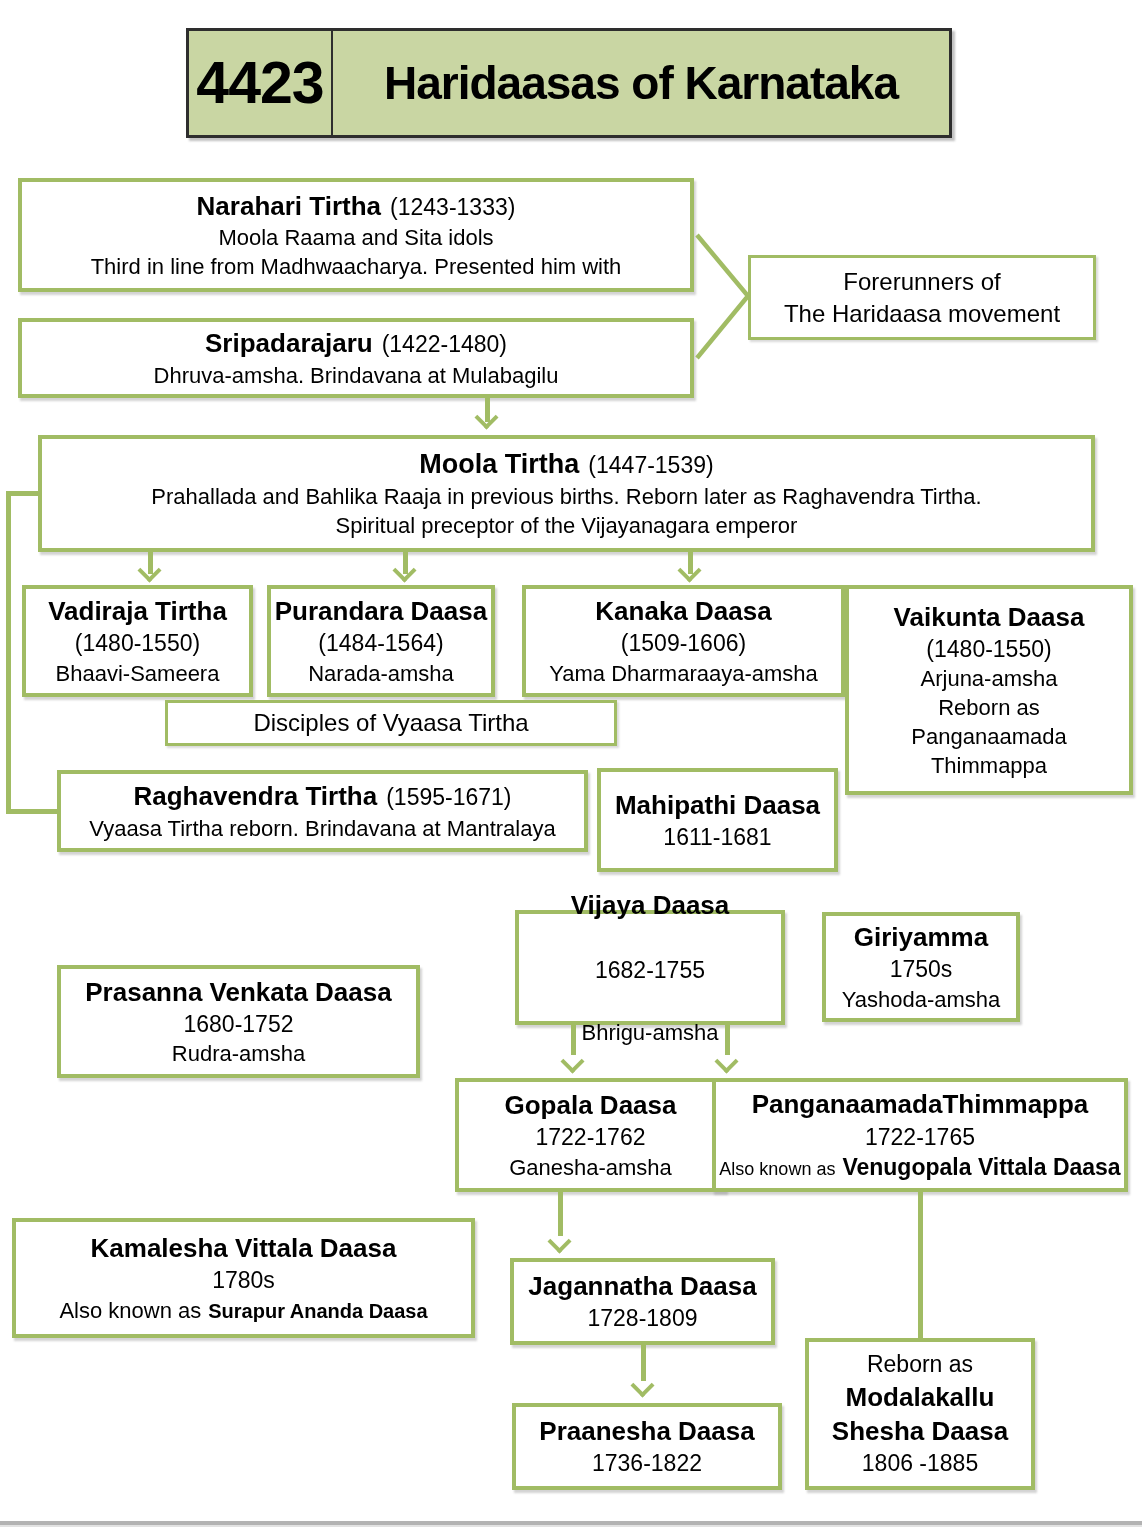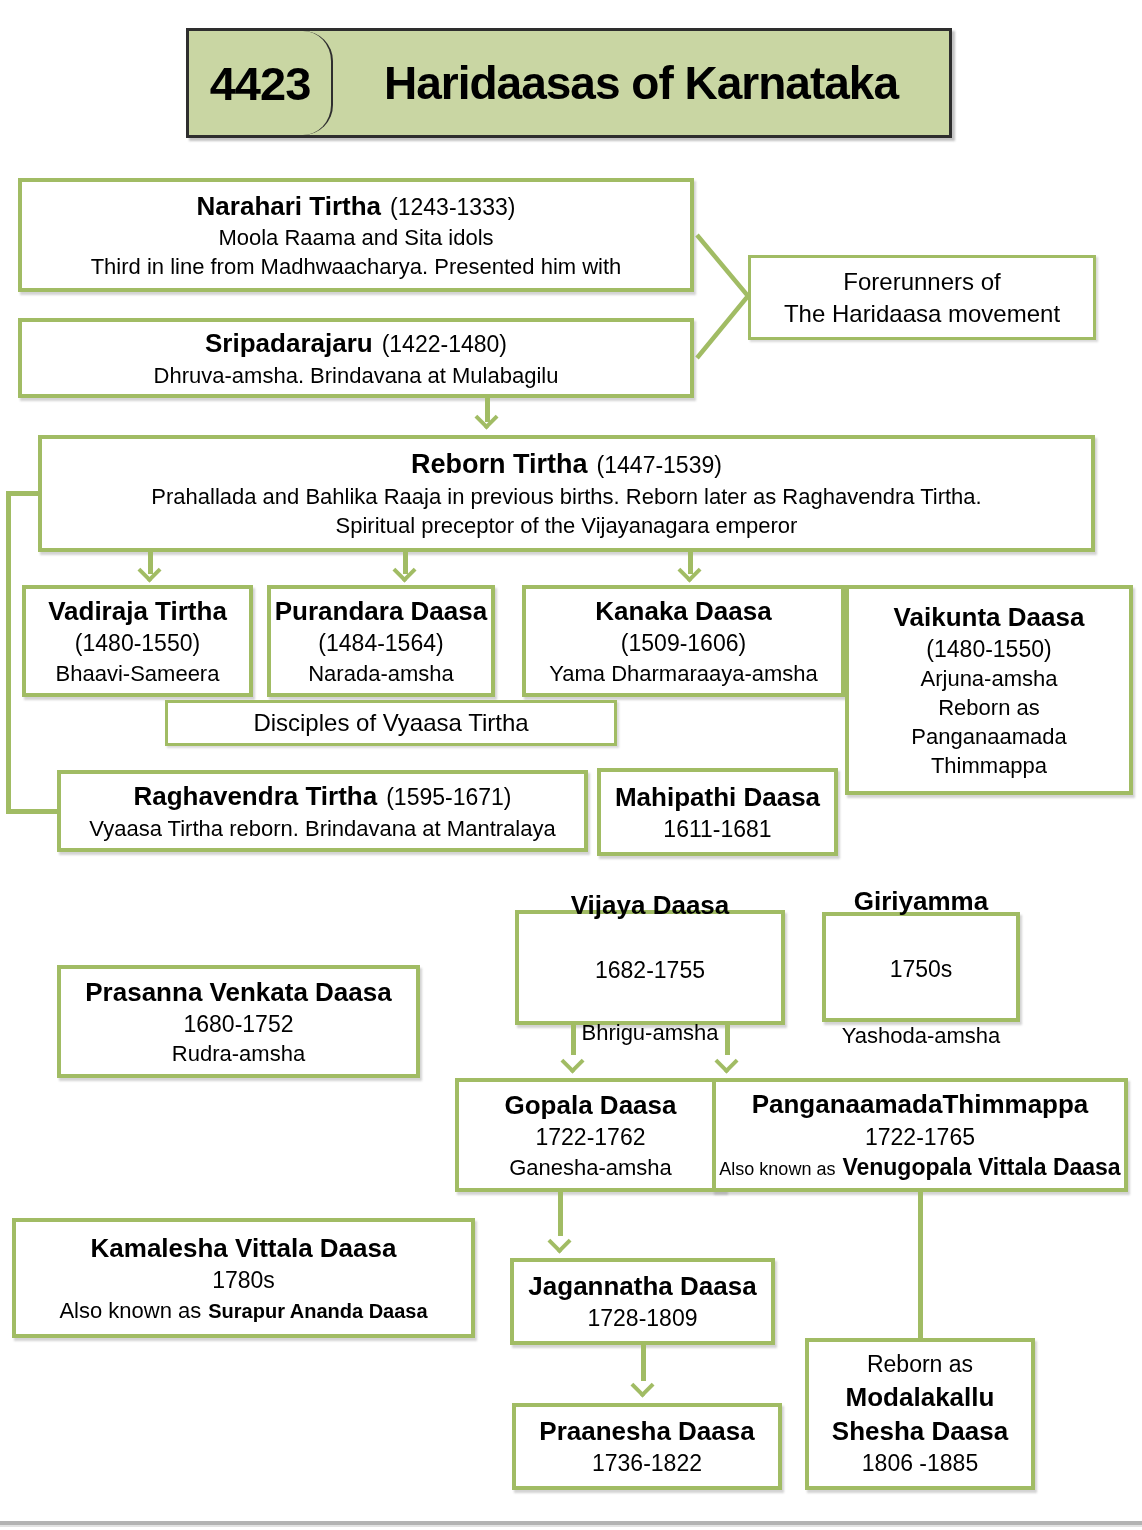--- a/index.html
+++ b/index.html
@@ -8,21 +8,21 @@
     font-family:"Liberation Sans", sans-serif;color:#000;overflow:hidden;
   }
   
   .header{
     position:absolute;left:186px;top:28px;width:766px;height:110px;
     background:#c9d6a3;border:3px solid #2e2e2e;display:flex;align-items:stretch;
     box-shadow:3px 3px 2px rgba(120,120,120,.45);box-sizing:border-box;
   }
   .header .num{
     width:142px;display:flex;align-items:center;justify-content:center;
-    border-right:2.5px solid #2e2e2e;font-weight:bold;font-size:47px;letter-spacing:-1px;border-radius:30px;
+    border-right:2.5px solid #2e2e2e;font-weight:bold;font-size:59px;letter-spacing:-1px;
   }
   .header .ttl{
     flex:1;display:flex;align-items:center;justify-content:center;
     font-weight:bold;font-size:46px;letter-spacing:-1px;
   }
   
   .gbox{
     position:absolute;background:#ffffff;border:4px solid #a1bc64;
     display:flex;flex-direction:column;align-items:center;justify-content:center;
     text-align:center;box-sizing:border-box;line-height:1.32;
@@ -86,21 +86,21 @@
   <div class="gbox thin" style="left:748px;top:255px;width:348px;height:85px;">
     <div class="plain">Forerunners of</div>
     <div class="plain">The Haridaasa movement</div>
   </div>
 
   <div class="vline" style="left:485px;top:398px;height:24px;"></div>
   <div class="ah" style="left:478px;top:409px;"></div>
 
   <div class="gbox" style="left:38px;top:435px;width:1057px;height:117px;">
     <div class="trow">
-      <span class="title-lg">Reborn Tirtha</span>
+      <span class="title-lg">Moola Tirtha</span>
       <span class="dinline">(1447-1539)</span>
     </div>
     <div class="body">Prahallada and Bahlika Raaja in previous births. Reborn later as Raghavendra Tirtha.</div>
     <div class="body">Spiritual preceptor of the Vijayanagara emperor</div>
   </div>
 
   <div class="vline" style="left:148px;top:552px;height:22px;"></div>
   <div class="ah" style="left:141px;top:562px;"></div>
   <div class="vline" style="left:403px;top:552px;height:22px;"></div>
   <div class="ah" style="left:396px;top:562px;"></div>
@@ -143,32 +143,32 @@
   </div>
 
   <div class="gbox" style="left:57px;top:770px;width:531px;height:82px;">
     <div class="trow">
       <span class="title">Raghavendra Tirtha</span>
       <span class="dinline">(1595-1671)</span>
     </div>
     <div class="body">Vyaasa Tirtha reborn. Brindavana at Mantralaya</div>
   </div>
 
-  <div class="gbox" style="left:597px;top:768px;width:241px;height:88px;">
+  <div class="gbox" style="left:597px;top:768px;width:241px;height:104px;">
     <div class="title">Mahipathi Daasa</div>
     <div class="body23">1611-1681</div>
   </div>
 
   <div class="gbox" style="left:515px;top:910px;width:270px;height:115px;gap:33px;">
     <div class="title">Vijaya Daasa</div>
     <div class="body23">1682-1755</div>
     <div class="body">Bhrigu-amsha</div>
   </div>
 
-  <div class="gbox" style="left:822px;top:912px;width:198px;height:110px;gap:36px;">
+  <div class="gbox" style="left:822px;top:912px;width:198px;height:110px;">
     <div class="title">Giriyamma</div>
     <div class="body23">1750s</div>
     <div class="body">Yashoda-amsha</div>
   </div>
 
   <div class="gbox" style="left:57px;top:965px;width:363px;height:113px;">
     <div class="title">Prasanna Venkata Daasa</div>
     <div class="body23">1680-1752</div>
     <div class="body">Rudra-amsha</div>
   </div>

